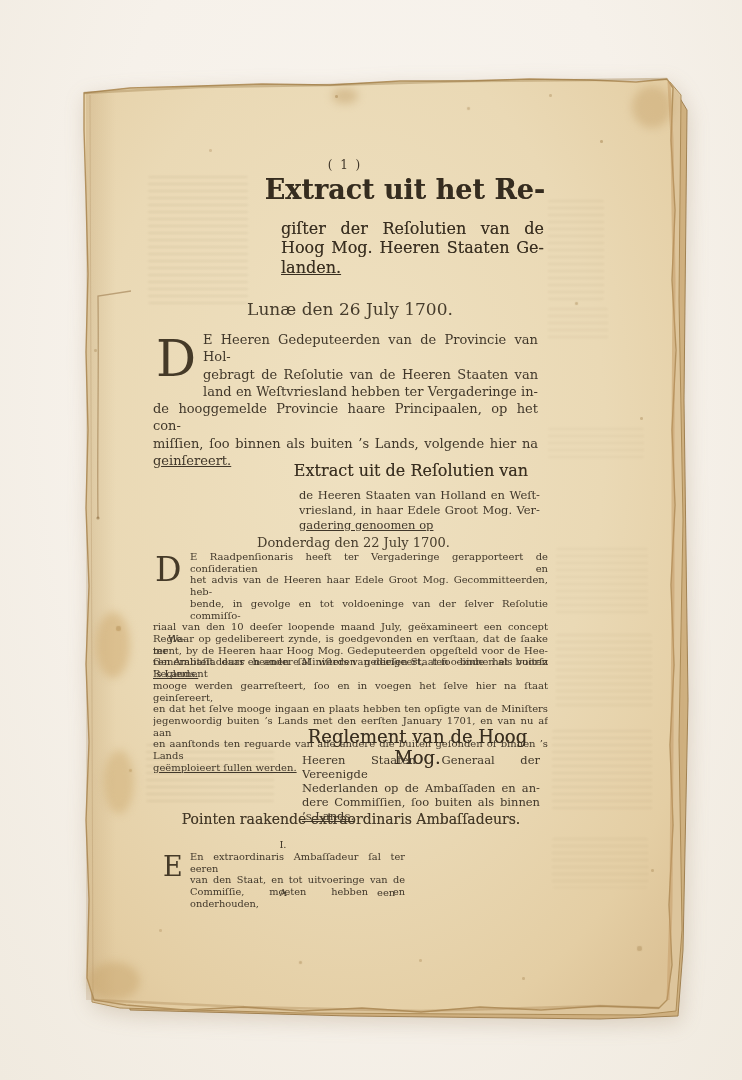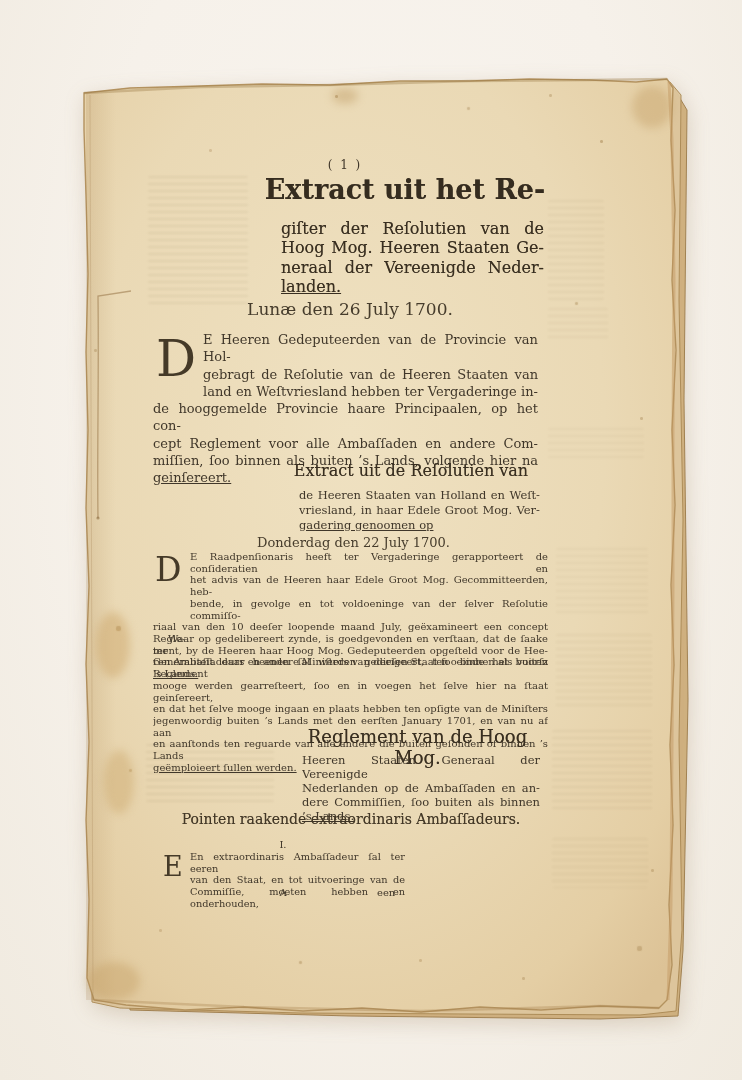--- a/index.html
+++ b/index.html
@@ -92,33 +92,31 @@
 
   <div id="page">
 
     <div class="block ctr" style="left:185px;top:78px;width:160px;font-size:12px;letter-spacing:2px">( 1 )</div>
 
     <div class="block ctr inked" style="left:180px;top:94px;width:290px;font-size:27px;font-weight:bold;color:#352c1f">Extract uit het Re-</div>
 
     <div class="block inked" style="left:201px;top:139px;width:263px;font-size:16px;line-height:19.4px;color:#382e20">
       <div class="line">giſter der Reſolutien van de</div>
       <div class="line">Hoog Mog. Heeren Staaten Ge-</div>
-      <div class="line">neraal der Vereenigde Neder-</div>
       <div class="line last">landen.</div>
     </div>
 
     <div class="block ctr ital" style="left:150px;top:219px;width:240px;font-size:17px;color:#463c2c">Lunæ den 26 July 1700.</div>
 
     <div class="block" style="left:73px;top:251px;width:385px;font-size:13px;line-height:17.3px">
       <div class="dropcap" style="left:3px;top:3px;font-size:50px">D</div>
       <div class="line" style="padding-left:50px">E Heeren Gedeputeerden van de Provincie van Hol-</div>
       <div class="line" style="padding-left:50px">gebragt de Reſolutie van de Heeren Staaten van</div>
       <div class="line" style="padding-left:50px">land en Weſtvriesland hebben ter Vergaderinge in-</div>
       <div class="line">de hooggemelde Provincie haare Principaalen, op het con-</div>
-      <div class="line">cept Reglement voor alle Ambaſſaden en andere Com-</div>
       <div class="line">miſſien, ſoo binnen als buiten ’s Lands, volgende hier na</div>
       <div class="line last">geinſereert.</div>
     </div>
 
     <div class="block ctr inked" style="left:200px;top:381px;width:262px;font-size:16px;color:#382e20">Extract uit de Reſolutien van</div>
 
     <div class="block" style="left:219px;top:408px;width:241px;font-size:11.5px;line-height:14.8px">
       <div class="line">de Heeren Staaten van Holland en Weſt-</div>
       <div class="line">vriesland, in haar Edele Groot Mog. Ver-</div>
       <div class="line last">gadering genoomen op</div>

